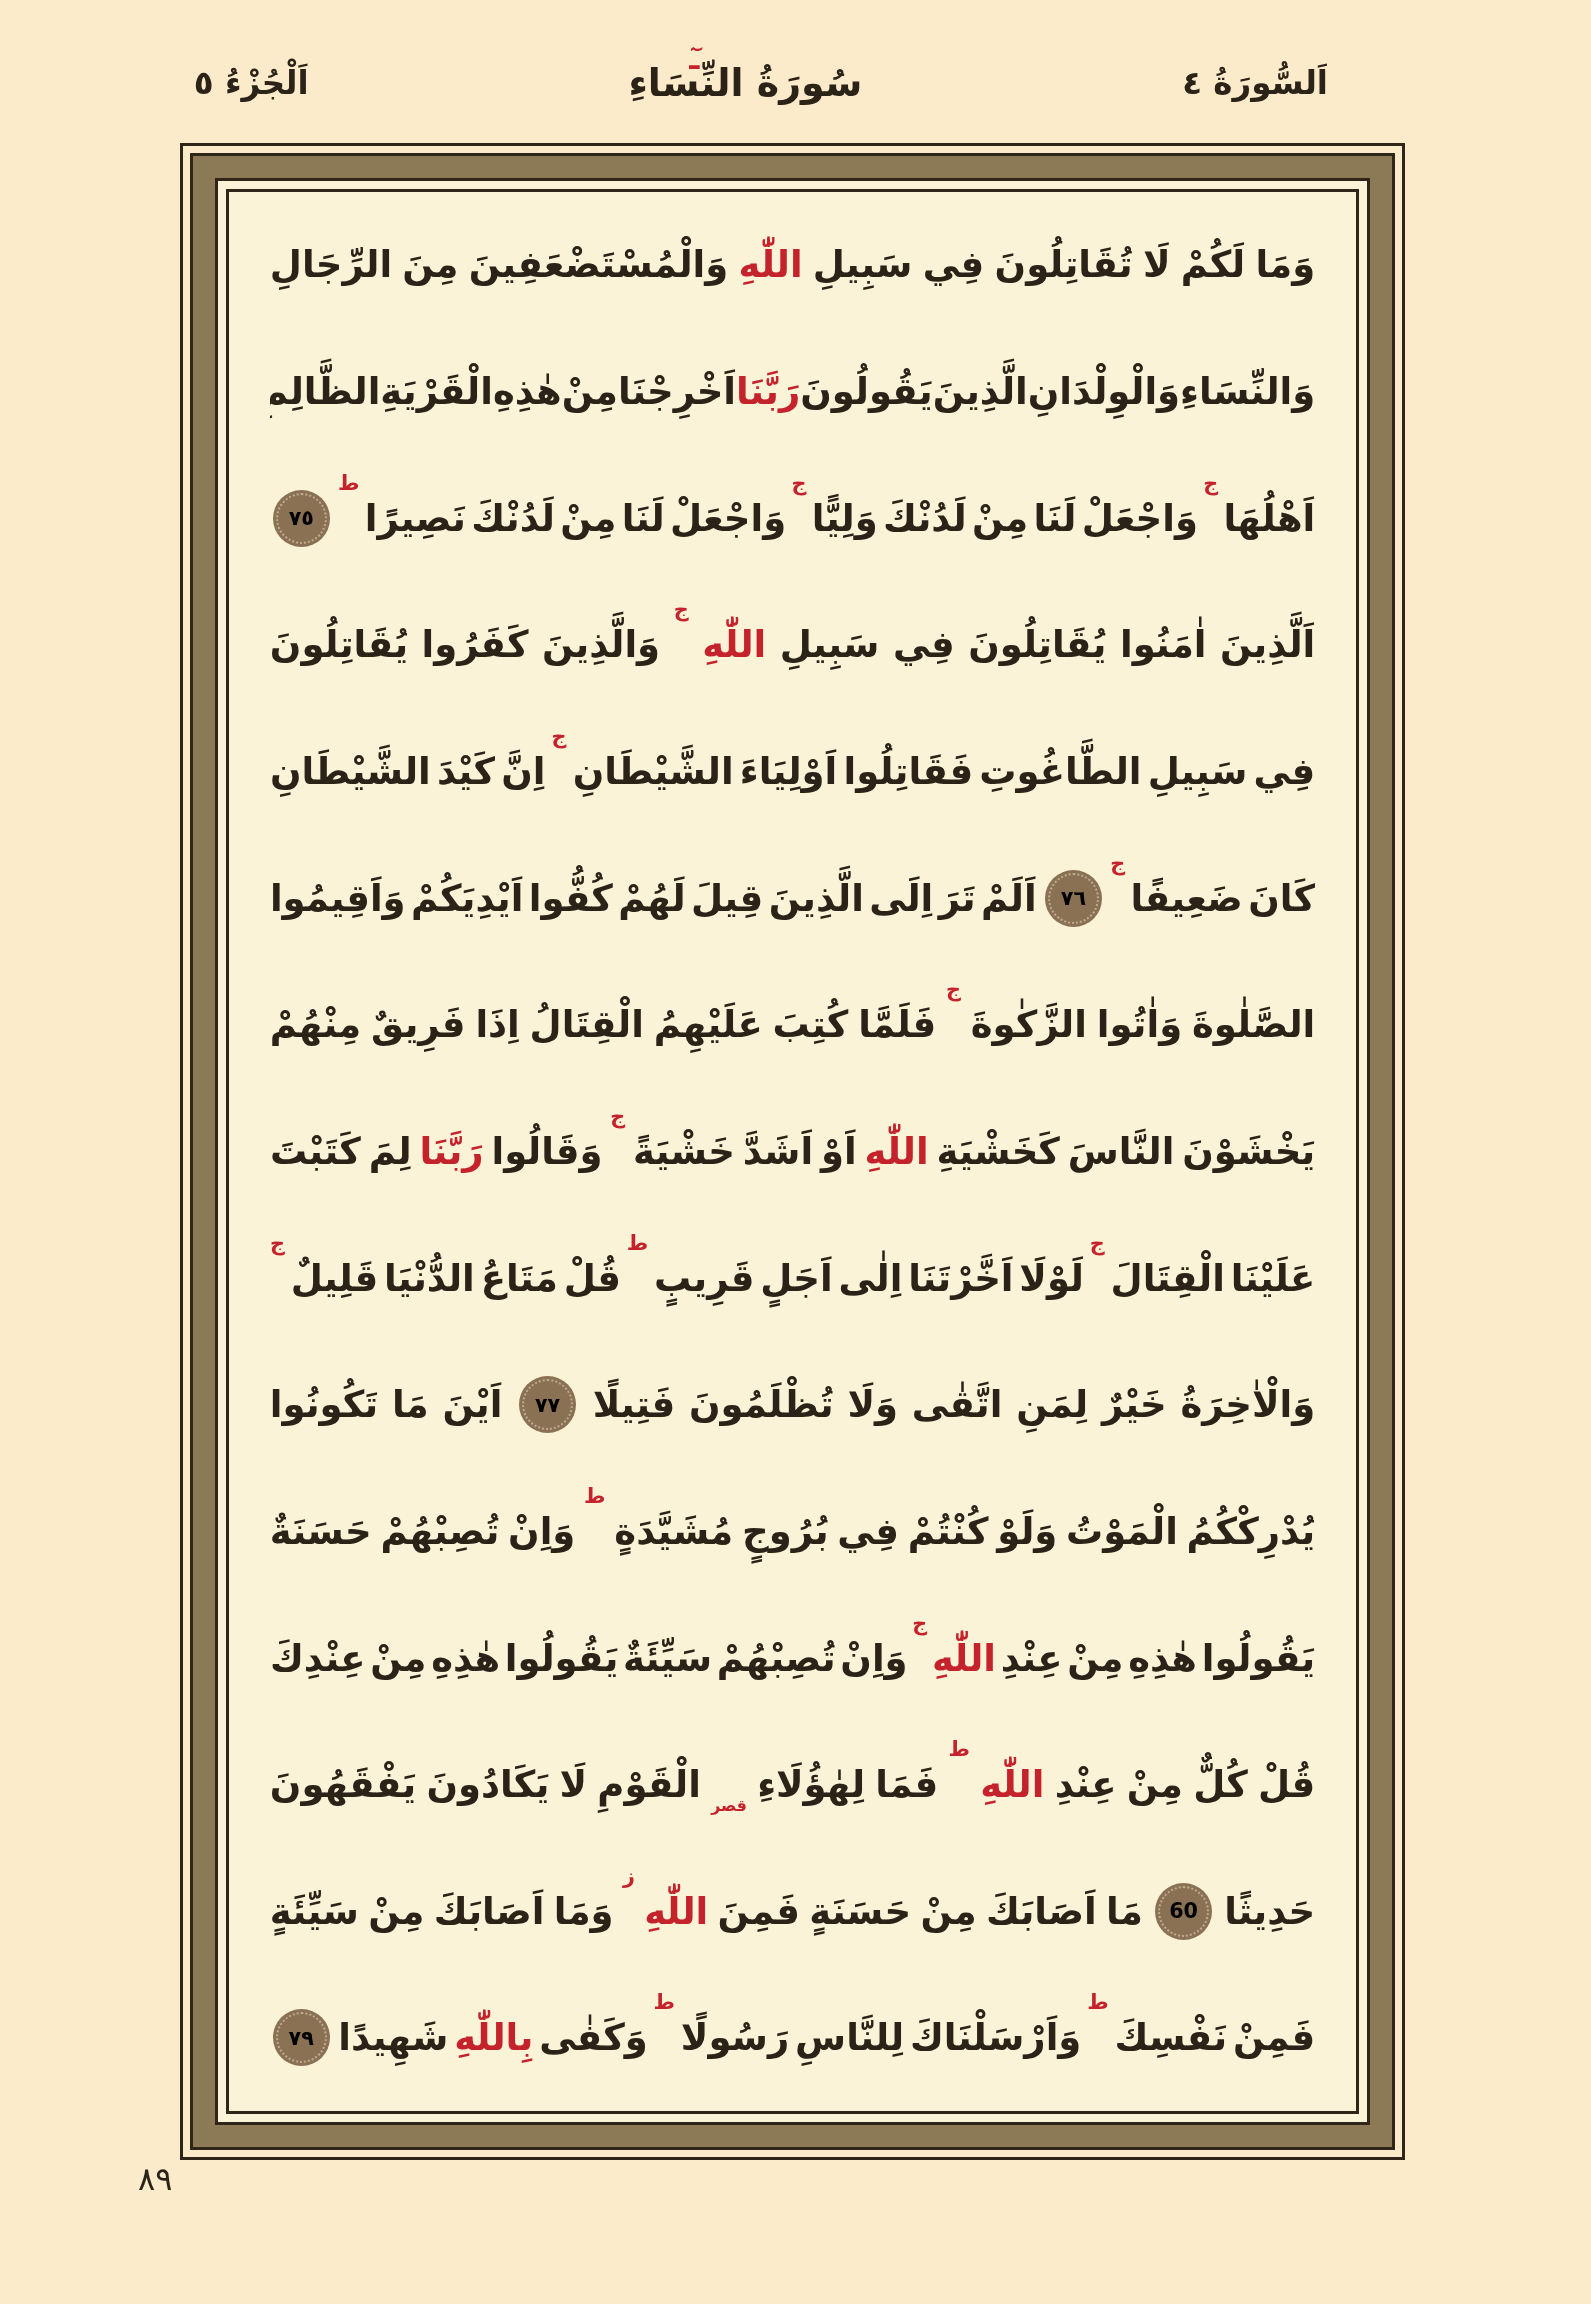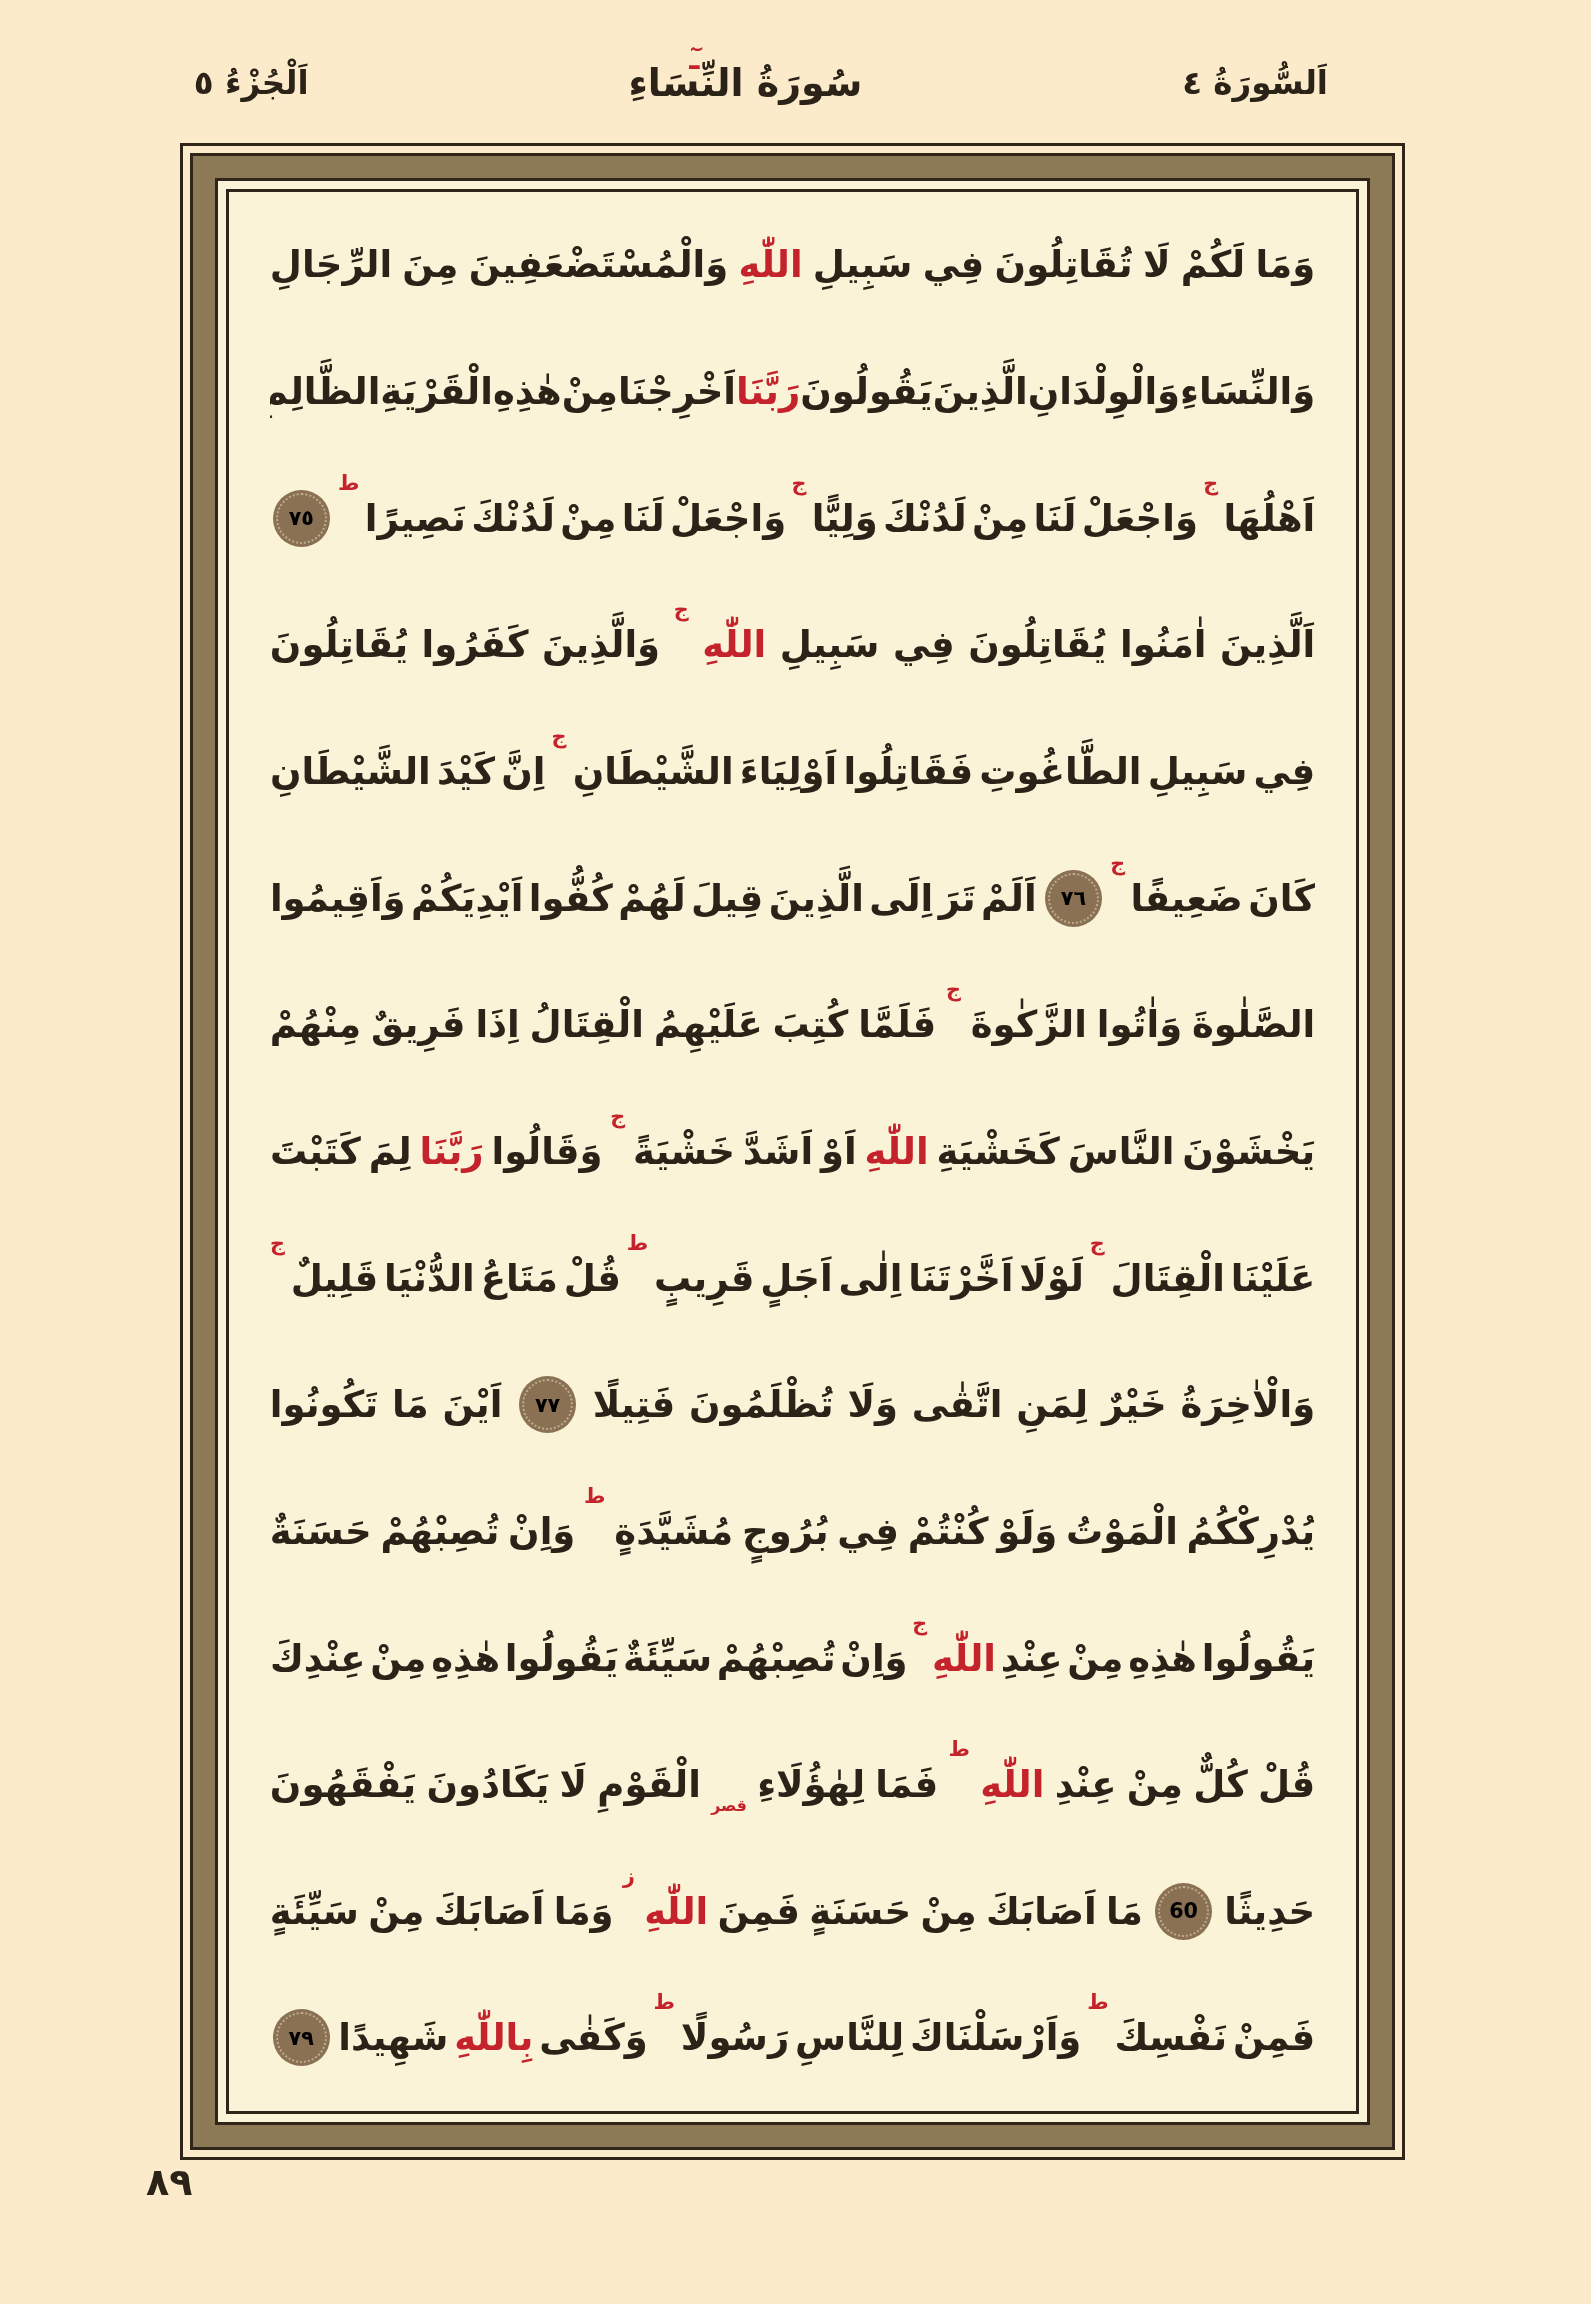--- a/index.html
+++ b/index.html
@@ -55,22 +55,22 @@
     background:var(--marker_brown); color:#000000;
     font-size:20.7px; font-weight:bold;
     display:flex; align-items:center; justify-content:center;
     border:2px dotted rgba(250,242,216,0.45);
     box-shadow:0 0 0 3px var(--marker_brown);
     margin:0 5.9px;
     text-align:center;
   }
   
   .pagenum {
-    position:absolute; left:146px; top:2160px;
-    color:var(--ink); font-size:38px; font-weight:bold;
+    position:absolute; left:138px; top:2160px;
+    color:var(--ink); font-size:32px; font-weight:normal;
   }
 </style>
 </head>
 <body>
 
 <div class="screen">
 
   <div class="header">
     <div class="hdr-side">اَلسُّورَةُ ٤</div>
     <div class="hdr-title">

